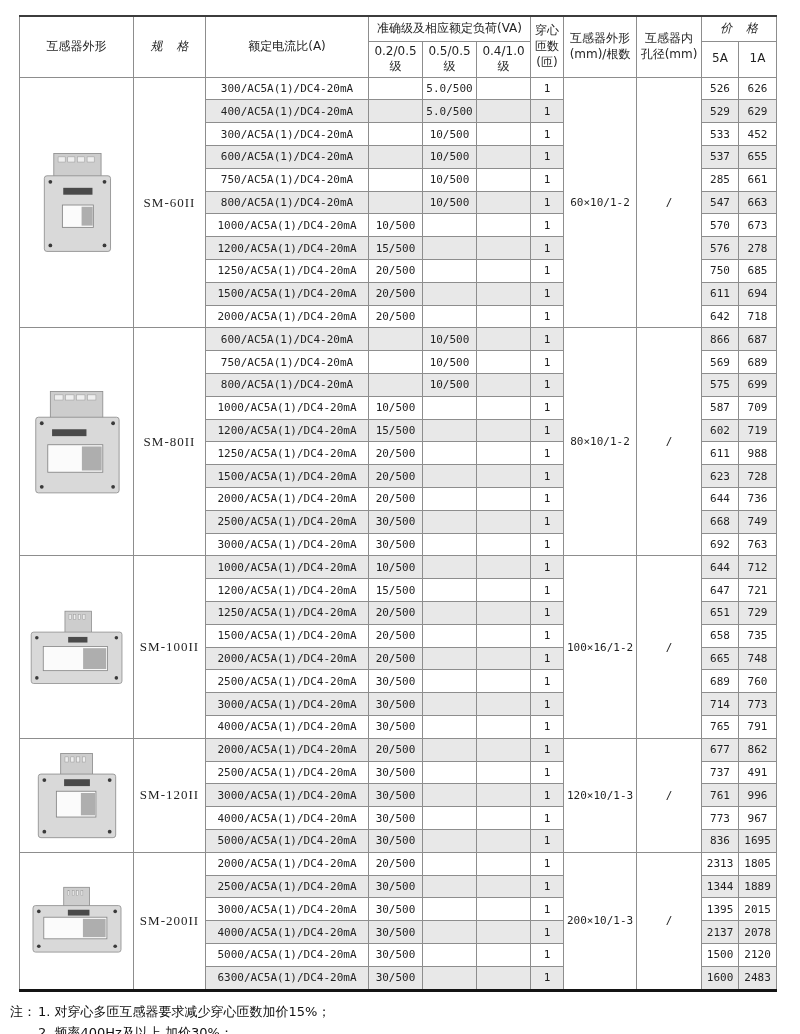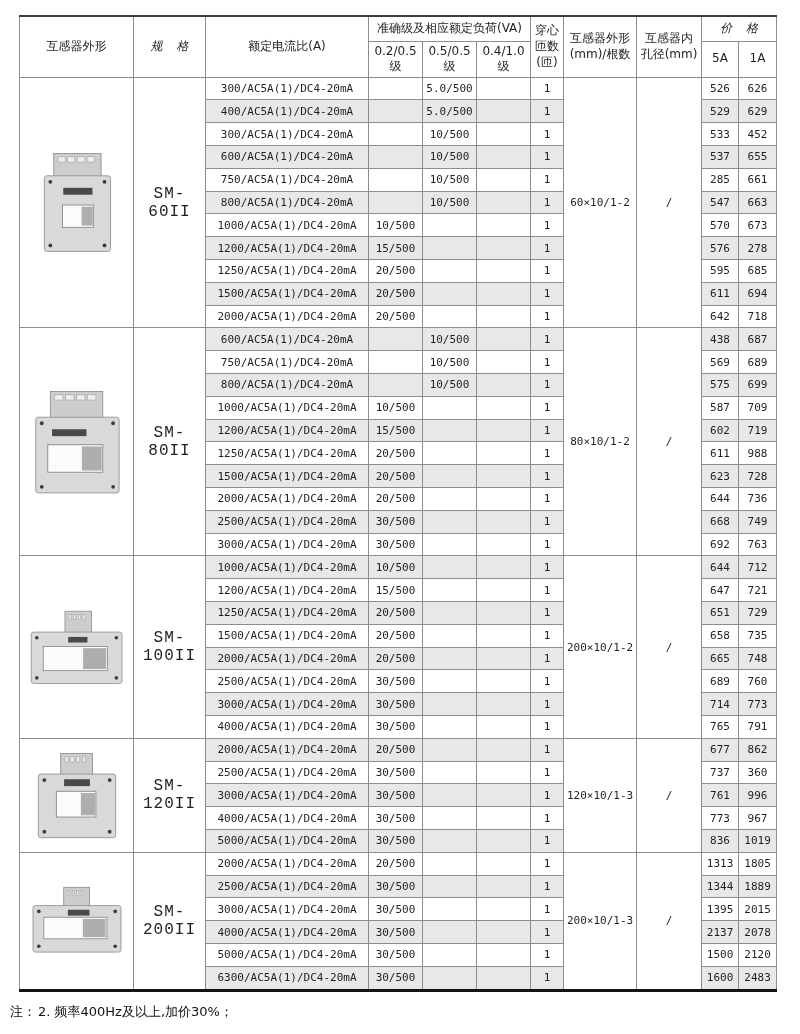--- a/index.html
+++ b/index.html
@@ -21,22 +21,22 @@
     white-space:pre-line;padding:2px 1px;background:#fff;
   }
   .price-table thead tr{height:25px;}
   .price-table tbody td{
     height:21.8px;
     font-family:"DejaVu Sans Mono","DejaVu Sans",monospace;
     font-size:11px;background:#fff;
   }
   .price-table td.stripe{background:#e8e8e8;}
   .price-table td.model-cell{
-    font-size:16px;letter-spacing:1px;background:#fff;
-    font-family:Liberation Mono, monospace;
+    font-size:13px;letter-spacing:1px;background:#fff;
+    font-family:Liberation Serif, serif;
   }
   .price-table td.img-cell{background:#fff;padding:2px;}
   .img-cell svg{width:98px;height:auto;display:block;margin:0 auto;}
   .ws{word-spacing:10px;font-style:italic;}
   .notes{
     margin:9px 0 0 10px;position:relative;padding-left:28px;
     font-size:13px;line-height:21px;color:#111;
   }
   .note-prefix{position:absolute;left:0;top:0;}
 </style>
@@ -172,21 +172,21 @@
         <td class="num-cell stripe">1</td>
         <td class="num-cell stripe">576</td>
         <td class="num-cell stripe">278</td>
       </tr>
       <tr>
         <td class="ratio-cell">1250/AC5A(1)/DC4-20mA</td>
         <td class="num-cell">20/500</td>
         <td class="num-cell"></td>
         <td class="num-cell"></td>
         <td class="num-cell">1</td>
-        <td class="num-cell">595</td>
+        <td class="num-cell">750</td>
         <td class="num-cell">685</td>
       </tr>
       <tr>
         <td class="ratio-cell stripe">1500/AC5A(1)/DC4-20mA</td>
         <td class="num-cell stripe">20/500</td>
         <td class="num-cell stripe"></td>
         <td class="num-cell stripe"></td>
         <td class="num-cell stripe">1</td>
         <td class="num-cell stripe">611</td>
         <td class="num-cell stripe">694</td>
@@ -219,21 +219,21 @@
   </svg>
         </td>
         <td rowspan="10" class="model-cell">SM-80II</td>
         <td class="ratio-cell stripe">600/AC5A(1)/DC4-20mA</td>
         <td class="num-cell stripe"></td>
         <td class="num-cell stripe">10/500</td>
         <td class="num-cell stripe"></td>
         <td class="num-cell stripe">1</td>
         <td rowspan="10" class="busbar-cell">80×10/1-2</td>
         <td rowspan="10" class="bore-cell">/</td>
-        <td class="num-cell stripe">438</td>
+        <td class="num-cell stripe">866</td>
         <td class="num-cell stripe">687</td>
       </tr>
       <tr>
         <td class="ratio-cell">750/AC5A(1)/DC4-20mA</td>
         <td class="num-cell"></td>
         <td class="num-cell">10/500</td>
         <td class="num-cell"></td>
         <td class="num-cell">1</td>
         <td class="num-cell">569</td>
         <td class="num-cell">689</td>
@@ -327,21 +327,21 @@
             <circle cx="11" cy="87" r="2.2" fill="#3a3a3a"></circle>
             <circle cx="110" cy="87" r="2.2" fill="#3a3a3a"></circle>
   </svg>
         </td>
         <td rowspan="8" class="model-cell">SM-100II</td>
         <td class="ratio-cell stripe">1000/AC5A(1)/DC4-20mA</td>
         <td class="num-cell stripe">10/500</td>
         <td class="num-cell stripe"></td>
         <td class="num-cell stripe"></td>
         <td class="num-cell stripe">1</td>
-        <td rowspan="8" class="busbar-cell">200×10/1-2</td>
+        <td rowspan="8" class="busbar-cell">100×16/1-2</td>
         <td rowspan="8" class="bore-cell">/</td>
         <td class="num-cell stripe">644</td>
         <td class="num-cell stripe">712</td>
       </tr>
       <tr>
         <td class="ratio-cell">1200/AC5A(1)/DC4-20mA</td>
         <td class="num-cell">15/500</td>
         <td class="num-cell"></td>
         <td class="num-cell"></td>
         <td class="num-cell">1</td>
@@ -431,21 +431,21 @@
         <td class="num-cell stripe">677</td>
         <td class="num-cell stripe">862</td>
       </tr>
       <tr>
         <td class="ratio-cell">2500/AC5A(1)/DC4-20mA</td>
         <td class="num-cell">30/500</td>
         <td class="num-cell"></td>
         <td class="num-cell"></td>
         <td class="num-cell">1</td>
         <td class="num-cell">737</td>
-        <td class="num-cell">360</td>
+        <td class="num-cell">491</td>
       </tr>
       <tr>
         <td class="ratio-cell stripe">3000/AC5A(1)/DC4-20mA</td>
         <td class="num-cell stripe">30/500</td>
         <td class="num-cell stripe"></td>
         <td class="num-cell stripe"></td>
         <td class="num-cell stripe">1</td>
         <td class="num-cell stripe">761</td>
         <td class="num-cell stripe">996</td>
       </tr>
@@ -458,21 +458,21 @@
         <td class="num-cell">773</td>
         <td class="num-cell">967</td>
       </tr>
       <tr>
         <td class="ratio-cell stripe">5000/AC5A(1)/DC4-20mA</td>
         <td class="num-cell stripe">30/500</td>
         <td class="num-cell stripe"></td>
         <td class="num-cell stripe"></td>
         <td class="num-cell stripe">1</td>
         <td class="num-cell stripe">836</td>
-        <td class="num-cell stripe">1019</td>
+        <td class="num-cell stripe">1695</td>
       </tr>
       <tr>
         <td rowspan="6" class="img-cell">
           <svg viewBox="0 0 118 88">
     <rect x="43" y="4" width="31" height="23" fill="#cdcdcd" stroke="#8f8f8f"></rect>
             <rect x="48" y="8" width="2.25" height="6" fill="#efefef" stroke="#9a9a9a" stroke-width="0.6"></rect>
             <rect x="53.25" y="8" width="2.25" height="6" fill="#efefef" stroke="#9a9a9a" stroke-width="0.6"></rect>
             <rect x="58.5" y="8" width="2.25" height="6" fill="#efefef" stroke="#9a9a9a" stroke-width="0.6"></rect>
             <rect x="63.75" y="8" width="2.25" height="6" fill="#efefef" stroke="#9a9a9a" stroke-width="0.6"></rect>
     <rect x="6" y="26" width="106" height="56" rx="3" fill="#d9d9d9" stroke="#8f8f8f"></rect>
@@ -486,21 +486,21 @@
   </svg>
         </td>
         <td rowspan="6" class="model-cell">SM-200II</td>
         <td class="ratio-cell">2000/AC5A(1)/DC4-20mA</td>
         <td class="num-cell">20/500</td>
         <td class="num-cell"></td>
         <td class="num-cell"></td>
         <td class="num-cell">1</td>
         <td rowspan="6" class="busbar-cell">200×10/1-3</td>
         <td rowspan="6" class="bore-cell">/</td>
-        <td class="num-cell">1313</td>
+        <td class="num-cell">2313</td>
         <td class="num-cell">1805</td>
       </tr>
       <tr>
         <td class="ratio-cell stripe">2500/AC5A(1)/DC4-20mA</td>
         <td class="num-cell stripe">30/500</td>
         <td class="num-cell stripe"></td>
         <td class="num-cell stripe"></td>
         <td class="num-cell stripe">1</td>
         <td class="num-cell stripe">1344</td>
         <td class="num-cell stripe">1889</td>
@@ -539,15 +539,16 @@
         <td class="num-cell stripe"></td>
         <td class="num-cell stripe">1</td>
         <td class="num-cell stripe">1600</td>
         <td class="num-cell stripe">2483</td>
       </tr>
     </tbody>
 </table>
 
 <div class="notes">
   <span class="note-prefix">注：</span>
+  <div class="note-line">1. 对穿心多匝互感器要求减少穿心匝数加价15%；</div>
   <div class="note-line">2. 频率400Hz及以上,加价30%；</div>
 
 </div>
 
 </body></html>

